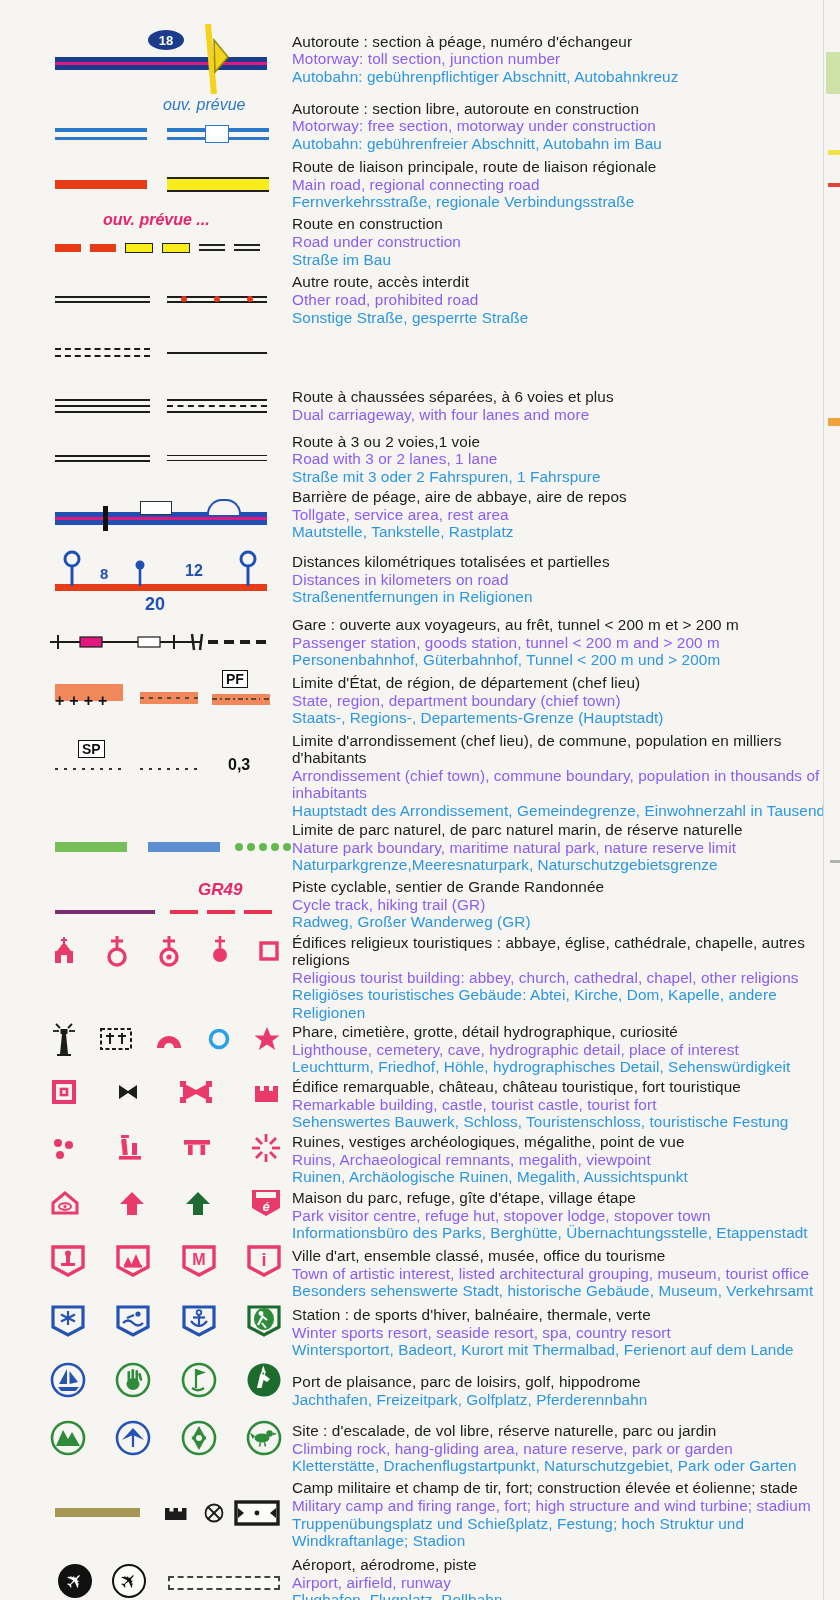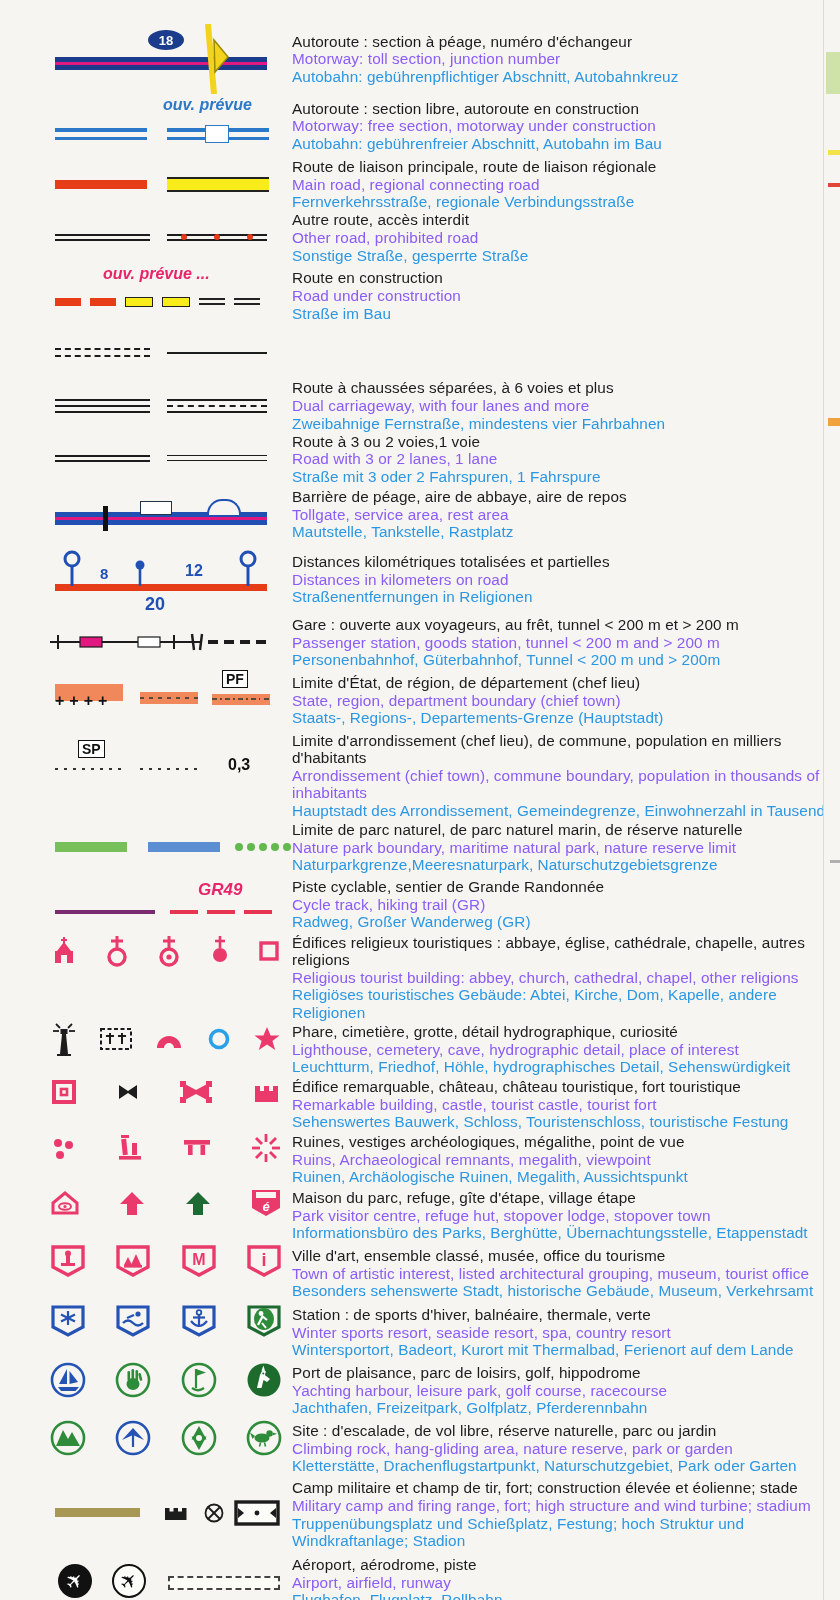--- a/index.html
+++ b/index.html
@@ -21,21 +21,21 @@
   .triple .mid{height:2.5px;margin-top:4px;background:#1c1c1c;}
   .triple .middash{height:0;margin-top:4px;border-top:2.5px dashed #1c1c1c;}
   .rdots{display:flex;justify-content:space-around;align-items:center;height:100%;}
   .rdot{width:6px;height:6px;border-radius:50%;background:#e8391b;}
   .bluebar{background:#2050b4;}
   .pinkstripe{height:3px;background:#e0187f;margin-top:5px;}
   .mwband{background:#1b3c8c;height:13px;}
   .mwband .mid{height:3px;background:#e0187f;margin-top:5px;}
   .oval{background:#1b3c8c;color:#fff;font-weight:bold;font-size:13px;border-radius:50%;
         width:36px;height:20px;display:flex;align-items:center;justify-content:center;}
-  .bluelbl{color:#2b79c8;font-style:italic;font-weight:bold;font-size:16px;}
+  .bluelbl{color:#2b79c8;font-style:italic;font-weight:normal;font-size:16px;}
   .pinklbl{color:#e8256b;font-style:italic;font-weight:bold;font-size:16px;}
   .bluepair{height:12px;}
   .bluepair div{height:3.5px;background:#2b79c8;}
   .bluepair div+div{margin-top:5px;}
   .redbar{background:#e63c17;height:9px;}
   .ywbar{background:#f8ec1a;height:11px;border-top:2px solid #222;border-bottom:2px solid #222;box-sizing:content-box;}
   .dashrow{display:flex;gap:9px;align-items:center;}
   .rdash{width:26px;height:8px;background:#e63c17;}
   .ydash{width:26px;height:8px;background:#f8ec1a;border:1.5px solid #222;}
   .bdash{width:26px;height:7px;border-top:2px solid #222;border-bottom:2px solid #222;box-sizing:border-box;}
@@ -102,77 +102,76 @@
       <div class="abs redbar" style="left:55px;top:22px;width:92px"></div>
       <div class="abs ywbar" style="left:167px;top:19px;width:102px"></div>
     </div>
     <div class="txt">
       <p class="fr">Route de liaison principale, route de liaison régionale</p>
       <p class="en">Main road, regional connecting road</p>
       <p class="de">Fernverkehrsstraße, regionale Verbindungsstraße</p>
     </div>
   </div>
 
-  <div class="row" style="min-height:54px">
-    <div class="sym">
-      <div class="abs dblline" style="left:55px;top:23px;width:95px"></div>
-      <div class="abs dblline" style="left:167px;top:23px;width:100px">
-          <div class="rdots">
-            <span class="rdot"></span>
-            <span class="rdot"></span>
-            <span class="rdot"></span>
-          </div>
-        </div>
-    </div>
-    <div class="txt">
-      <p class="fr">Autre route, accès interdit</p>
-      <p class="en">Other road, prohibited road</p>
-      <p class="de">Sonstige Straße, gesperrte Straße</p>
-    </div>
-  </div>
-
   <div class="row" style="min-height:62px">
     <div class="sym">
       <div class="abs pinklbl" style="left:103px;top:0">ouv. prévue ...</div>
       <div class="abs dashrow" style="left:55px;top:32px">
         <div class="rdash"></div>
           <div class="rdash"></div>
         <div class="ydash"></div>
           <div class="ydash"></div>
         <div class="bdash"></div>
           <div class="bdash"></div>
       </div>
     </div>
     <div class="txt">
       <p class="fr">Route en construction</p>
       <p class="en">Road under construction</p>
       <p class="de">Straße im Bau</p>
     </div>
   </div>
 
+  <div class="row" style="min-height:54px">
+    <div class="sym">
+      <div class="abs dblline" style="left:55px;top:23px;width:95px"></div>
+      <div class="abs dblline" style="left:167px;top:23px;width:100px">
+          <div class="rdots">
+            <span class="rdot"></span>
+            <span class="rdot"></span>
+            <span class="rdot"></span>
+          </div>
+        </div>
+    </div>
+    <div class="txt">
+      <p class="fr">Autre route, accès interdit</p>
+      <p class="en">Other road, prohibited road</p>
+      <p class="de">Sonstige Straße, gesperrte Straße</p>
+    </div>
+  </div>
+
   <div class="row" style="min-height:52px">
     <div class="sym">
       <div class="abs dbldash" style="left:55px;top:21px;width:95px"></div>
       <div class="abs single" style="left:167px;top:25px;width:100px"></div>
     </div>
   </div>
 
   <div class="row" style="min-height:54px">
     <div class="sym">
       <div class="abs triple" style="left:55px;top:20px;width:95px">
           <div class="mid"></div>
         </div>
       <div class="abs triple" style="left:167px;top:20px;width:100px">
           <div class="middash"></div>
         </div>
     </div>
     <div class="txt">
       <p class="fr">Route à chaussées séparées, à 6 voies et plus</p>
       <p class="en">Dual carriageway, with four lanes and more</p>
-      <p class="de">Zweibahnige Fernstraße, mindestens vier Fahrbahnen</p>
     </div>
   </div>
 
   <div class="row" style="min-height:52px">
     <div class="sym">
       <div class="abs dblline" style="left:55px;top:22px;width:95px"></div>
       <div class="abs dblline" style="left:167px;top:22px;width:100px;border-top-width:1.5px;border-bottom-width:1.5px;height:6px"></div>
     </div>
     <div class="txt">
       <p class="fr">Route à 3 ou 2 voies,1 voie</p>
@@ -582,21 +581,20 @@
         <svg width="36" height="36">
           <circle cx="18" cy="18" r="16.5" fill="#1d6b2d"></circle>
           <polygon points="11,26 14,13 16.5,8 20,9.5 18.8,13 24,17 21,20 17.5,18 15.5,26" fill="#fff"></polygon>
           <polygon points="15.5,8.5 17.5,3.5 19,9" fill="#fff"></polygon>
           <circle cx="17.3" cy="11.4" r="1" fill="#1d6b2d"></circle>
         </svg>
       </div>
     </div>
     <div class="txt">
       <p class="fr">Port de plaisance, parc de loisirs, golf, hippodrome</p>
-      <p class="en">Yachting harbour, leisure park, golf course, racecourse</p>
       <p class="de">Jachthafen, Freizeitpark, Golfplatz, Pferderennbahn</p>
     </div>
   </div>
 
   <div class="row" style="min-height:58px">
     <div class="sym">
       <div class="icons">
         <svg width="36" height="36">
           <circle cx="18" cy="18" r="16" fill="none" stroke="#2e8b3a" stroke-width="2.6"></circle>
           <polygon points="6,26 13,10 18,19 22,12 30,26" fill="#2e8b3a"></polygon>

